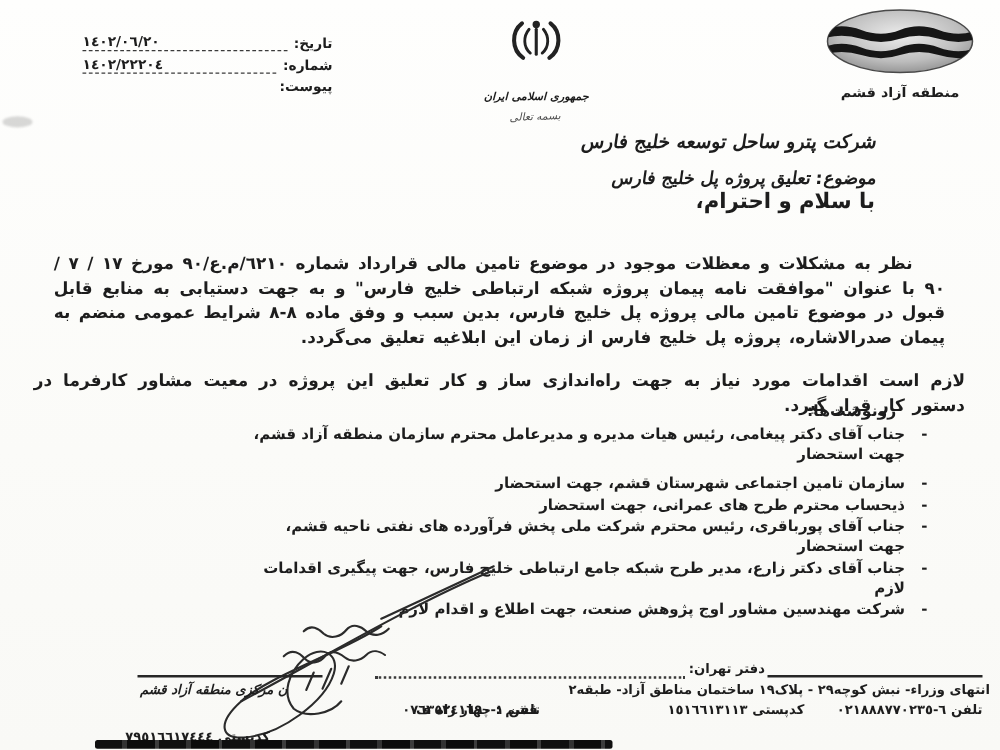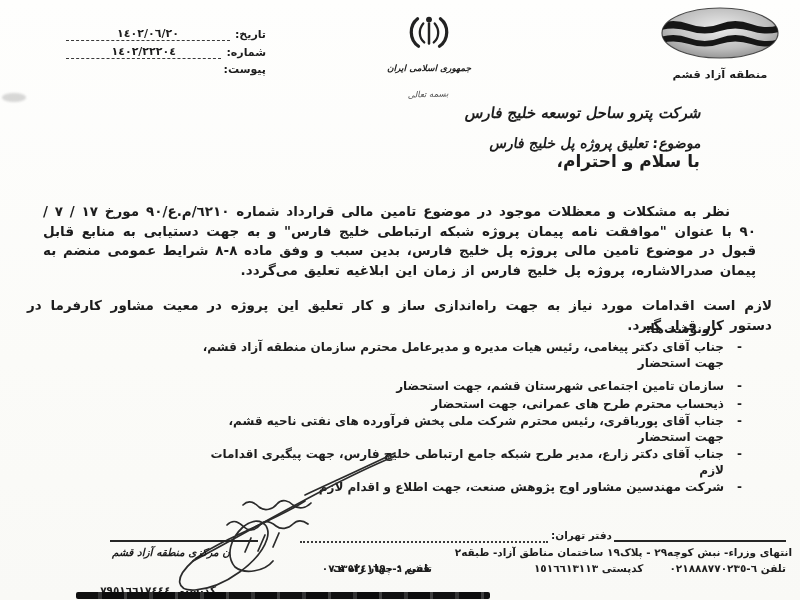--- a/index.html
+++ b/index.html
@@ -5,25 +5,25 @@
   html,body { margin:0; padding:0; }
   .page {
     position:relative; width:800px; height:600px; overflow:hidden;
     background:linear-gradient(180deg,#fefefd 0%,#fbfbf8 60%,#f9f9f6 100%);
     font-family:"DejaVu Sans", sans-serif; color:#1d1d1d;
   }
   
   .meta { position:absolute; top:27px; left:66px; width:200px; direction:rtl; }
   .meta-row { display:flex; align-items:flex-end; margin-bottom:4px; }
   .meta-label { font-size:11px; font-weight:bold; white-space:nowrap; margin-left:5px; }
-  .meta-line { flex:1; border-bottom:1.5px dashed #3a3a3a; text-align:center;
+  .meta-line { flex:1; border-bottom:1.5px dashed #3a3a3a; text-align:left;
                font-size:11px; font-weight:bold; line-height:13px; }
   
   .emblem-block { position:absolute; top:12px; left:386px; width:86px; text-align:center; }
-  .emblem-caption { font-size:9px; font-weight:bold; font-style:italic; margin-top:7px;
+  .emblem-caption { font-size:9px; font-weight:bold; font-style:italic; margin-top:17px;
                     transform:scaleY(.95); letter-spacing:-.5px; }
   .besmele { position:absolute; top:89px; left:388px; width:80px; text-align:center;
              font-size:8.5px; font-style:italic; color:#4e4e4e; transform:rotate(-2deg); }
   
   .qeshm-block { position:absolute; top:5px; left:653px; width:134px; text-align:center; }
   .qeshm-caption { font-size:11.5px; font-weight:bold; letter-spacing:-1px;
                    transform:scaleY(.92); margin-top:2px; }
   
   .addressee { position:absolute; top:104px; right:100px; direction:rtl; text-align:right; }
   .recipient { font-size:15px; font-weight:bold; font-style:italic; transform:skewX(6deg); }

